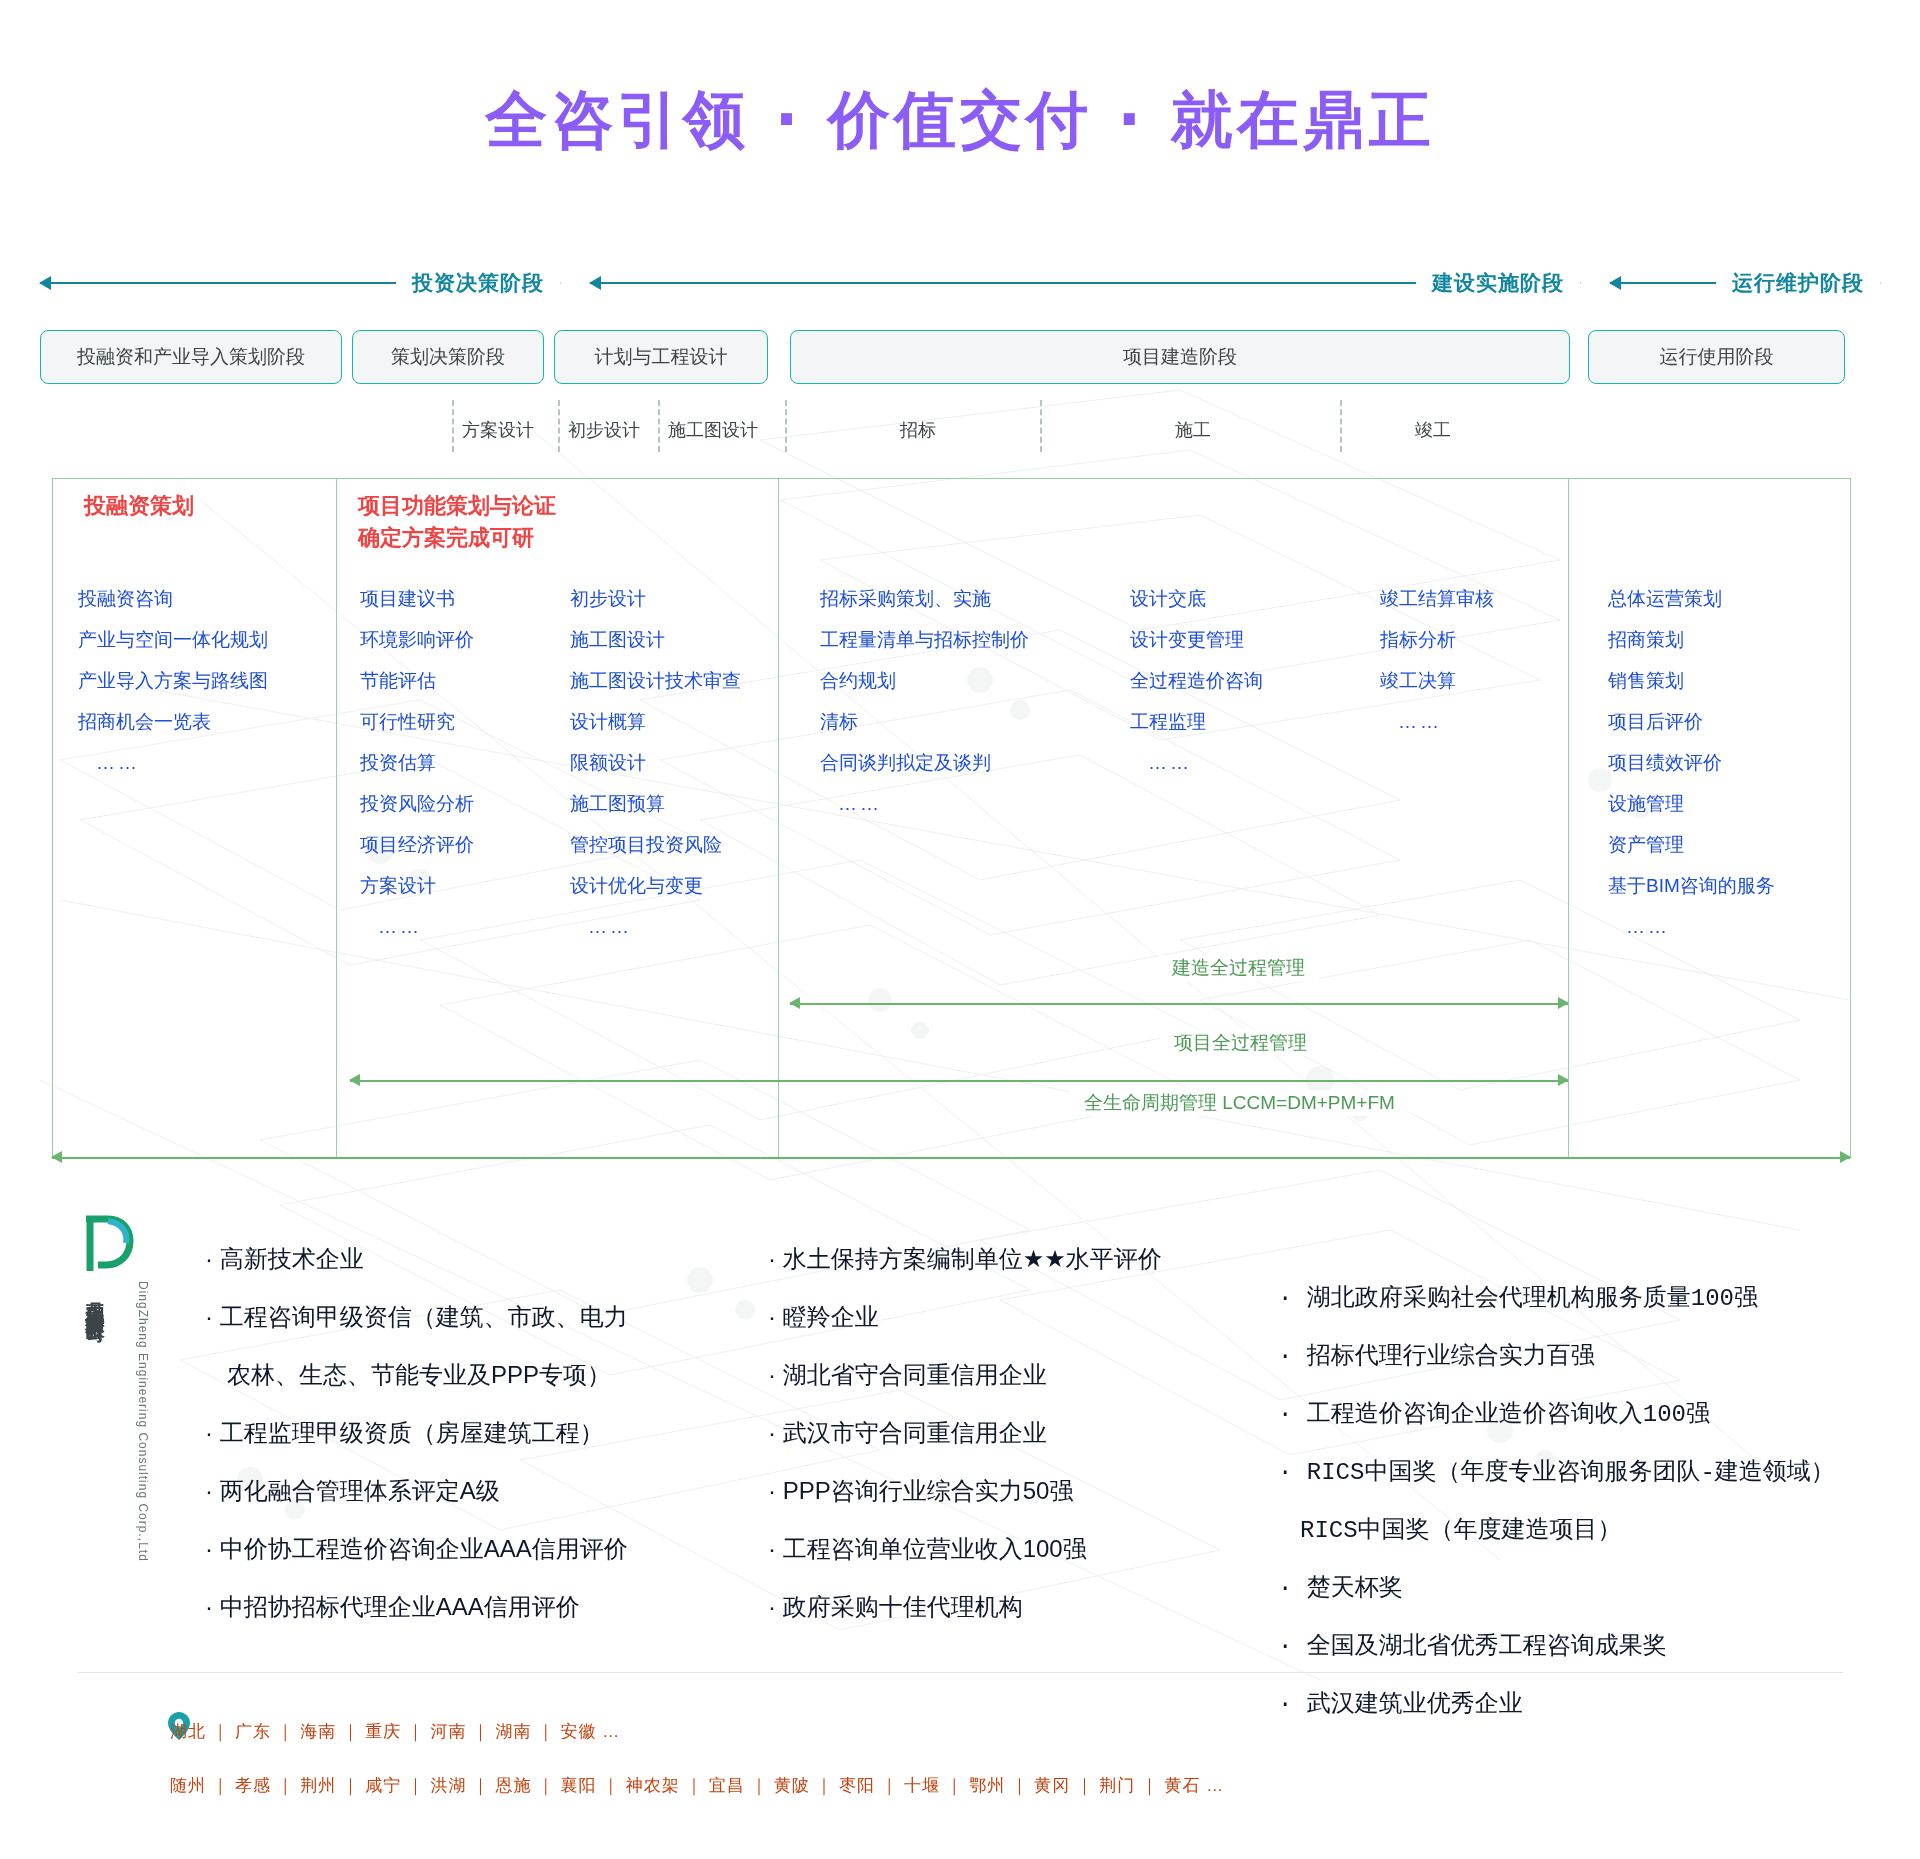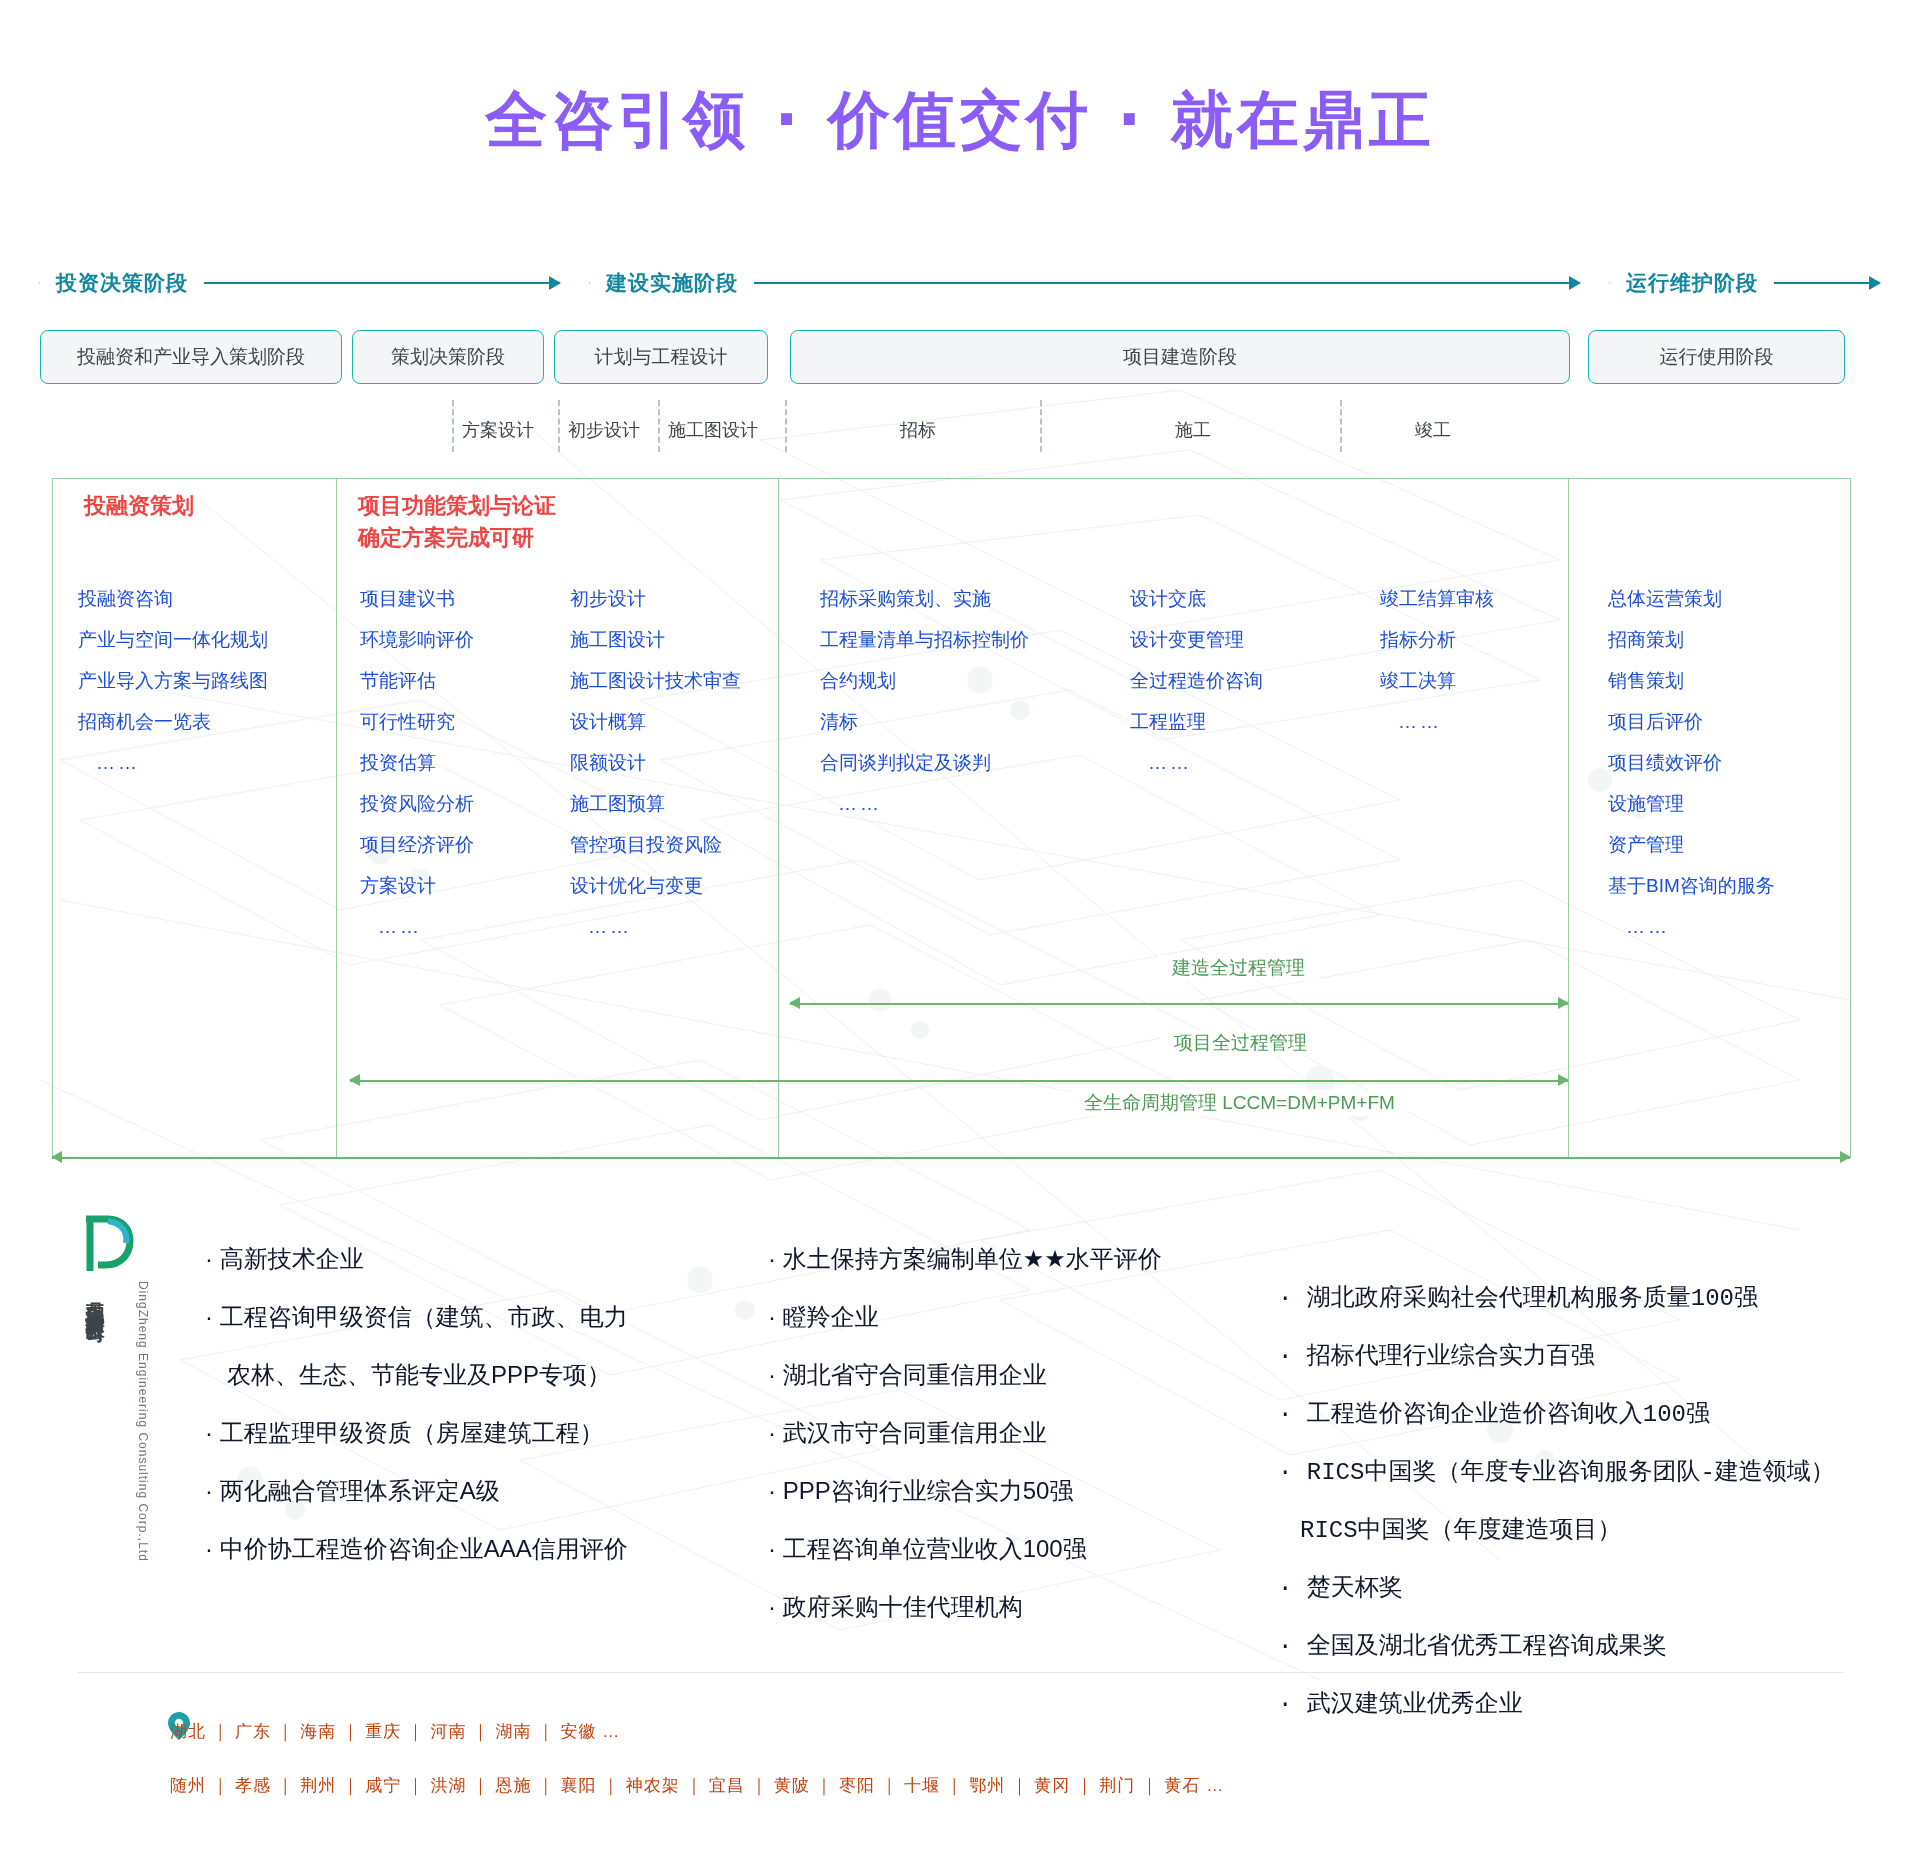--- a/index.html
+++ b/index.html
@@ -18,21 +18,21 @@
 
   
   .headline{
     position:absolute;top:78px;left:0;width:1920px;text-align:center;
     font-size:62px;font-weight:bold;letter-spacing:4px;color:#8b5cf6;
     font-family:"DejaVu Sans","Liberation Sans",sans-serif;
   }
 
   
   .phase-row{position:absolute;top:265px;left:40px;width:1840px;height:40px;}
-  .phase-arrow{position:absolute;height:36px;display:flex;align-items:center;justify-content:flex-start;}
+  .phase-arrow{position:absolute;height:36px;display:flex;align-items:center;justify-content:flex-end;}
   .phase-arrow .line{position:absolute;left:0;right:0;top:17px;height:2px;background:#12869f;}
   .phase-arrow .lbl{
     position:relative;background:#fff;padding:0 16px;font-size:21px;font-weight:bold;color:#12869f;
     letter-spacing:1px;
   }
   .arrow-head{position:absolute;top:11px;width:0;height:0;border-top:7px solid transparent;border-bottom:7px solid transparent;}
   .ah-left{left:-1px;border-right:12px solid #12869f;}
   .ah-right{right:-1px;border-left:12px solid #12869f;}
 
   
@@ -293,20 +293,21 @@
   <div class="logo-en">DingZheng Engineering Consulting Corp.,Ltd</div>
 </div>
 
 <div class="qual" style="left:205px;top:1230px;width:430px;">
   <div>· 高新技术企业</div>
   <div>· 工程咨询甲级资信（建筑、市政、电力</div>
   <div class="sub">农林、生态、节能专业及PPP专项）</div>
   <div>· 工程监理甲级资质（房屋建筑工程）</div>
   <div>· 两化融合管理体系评定A级</div>
   <div>· 中价协工程造价咨询企业AAA信用评价</div>
+  <div>· 中招协招标代理企业AAA信用评价</div>
 </div>
 
 <div class="qual" style="left:768px;top:1230px;width:380px;">
   <div>· 水土保持方案编制单位★★水平评价</div>
   <div>· 瞪羚企业</div>
   <div>· 湖北省守合同重信用企业</div>
   <div>· 武汉市守合同重信用企业</div>
   <div>· PPP咨询行业综合实力50强</div>
   <div>· 工程咨询单位营业收入100强</div>
   <div>· 政府采购十佳代理机构</div>

